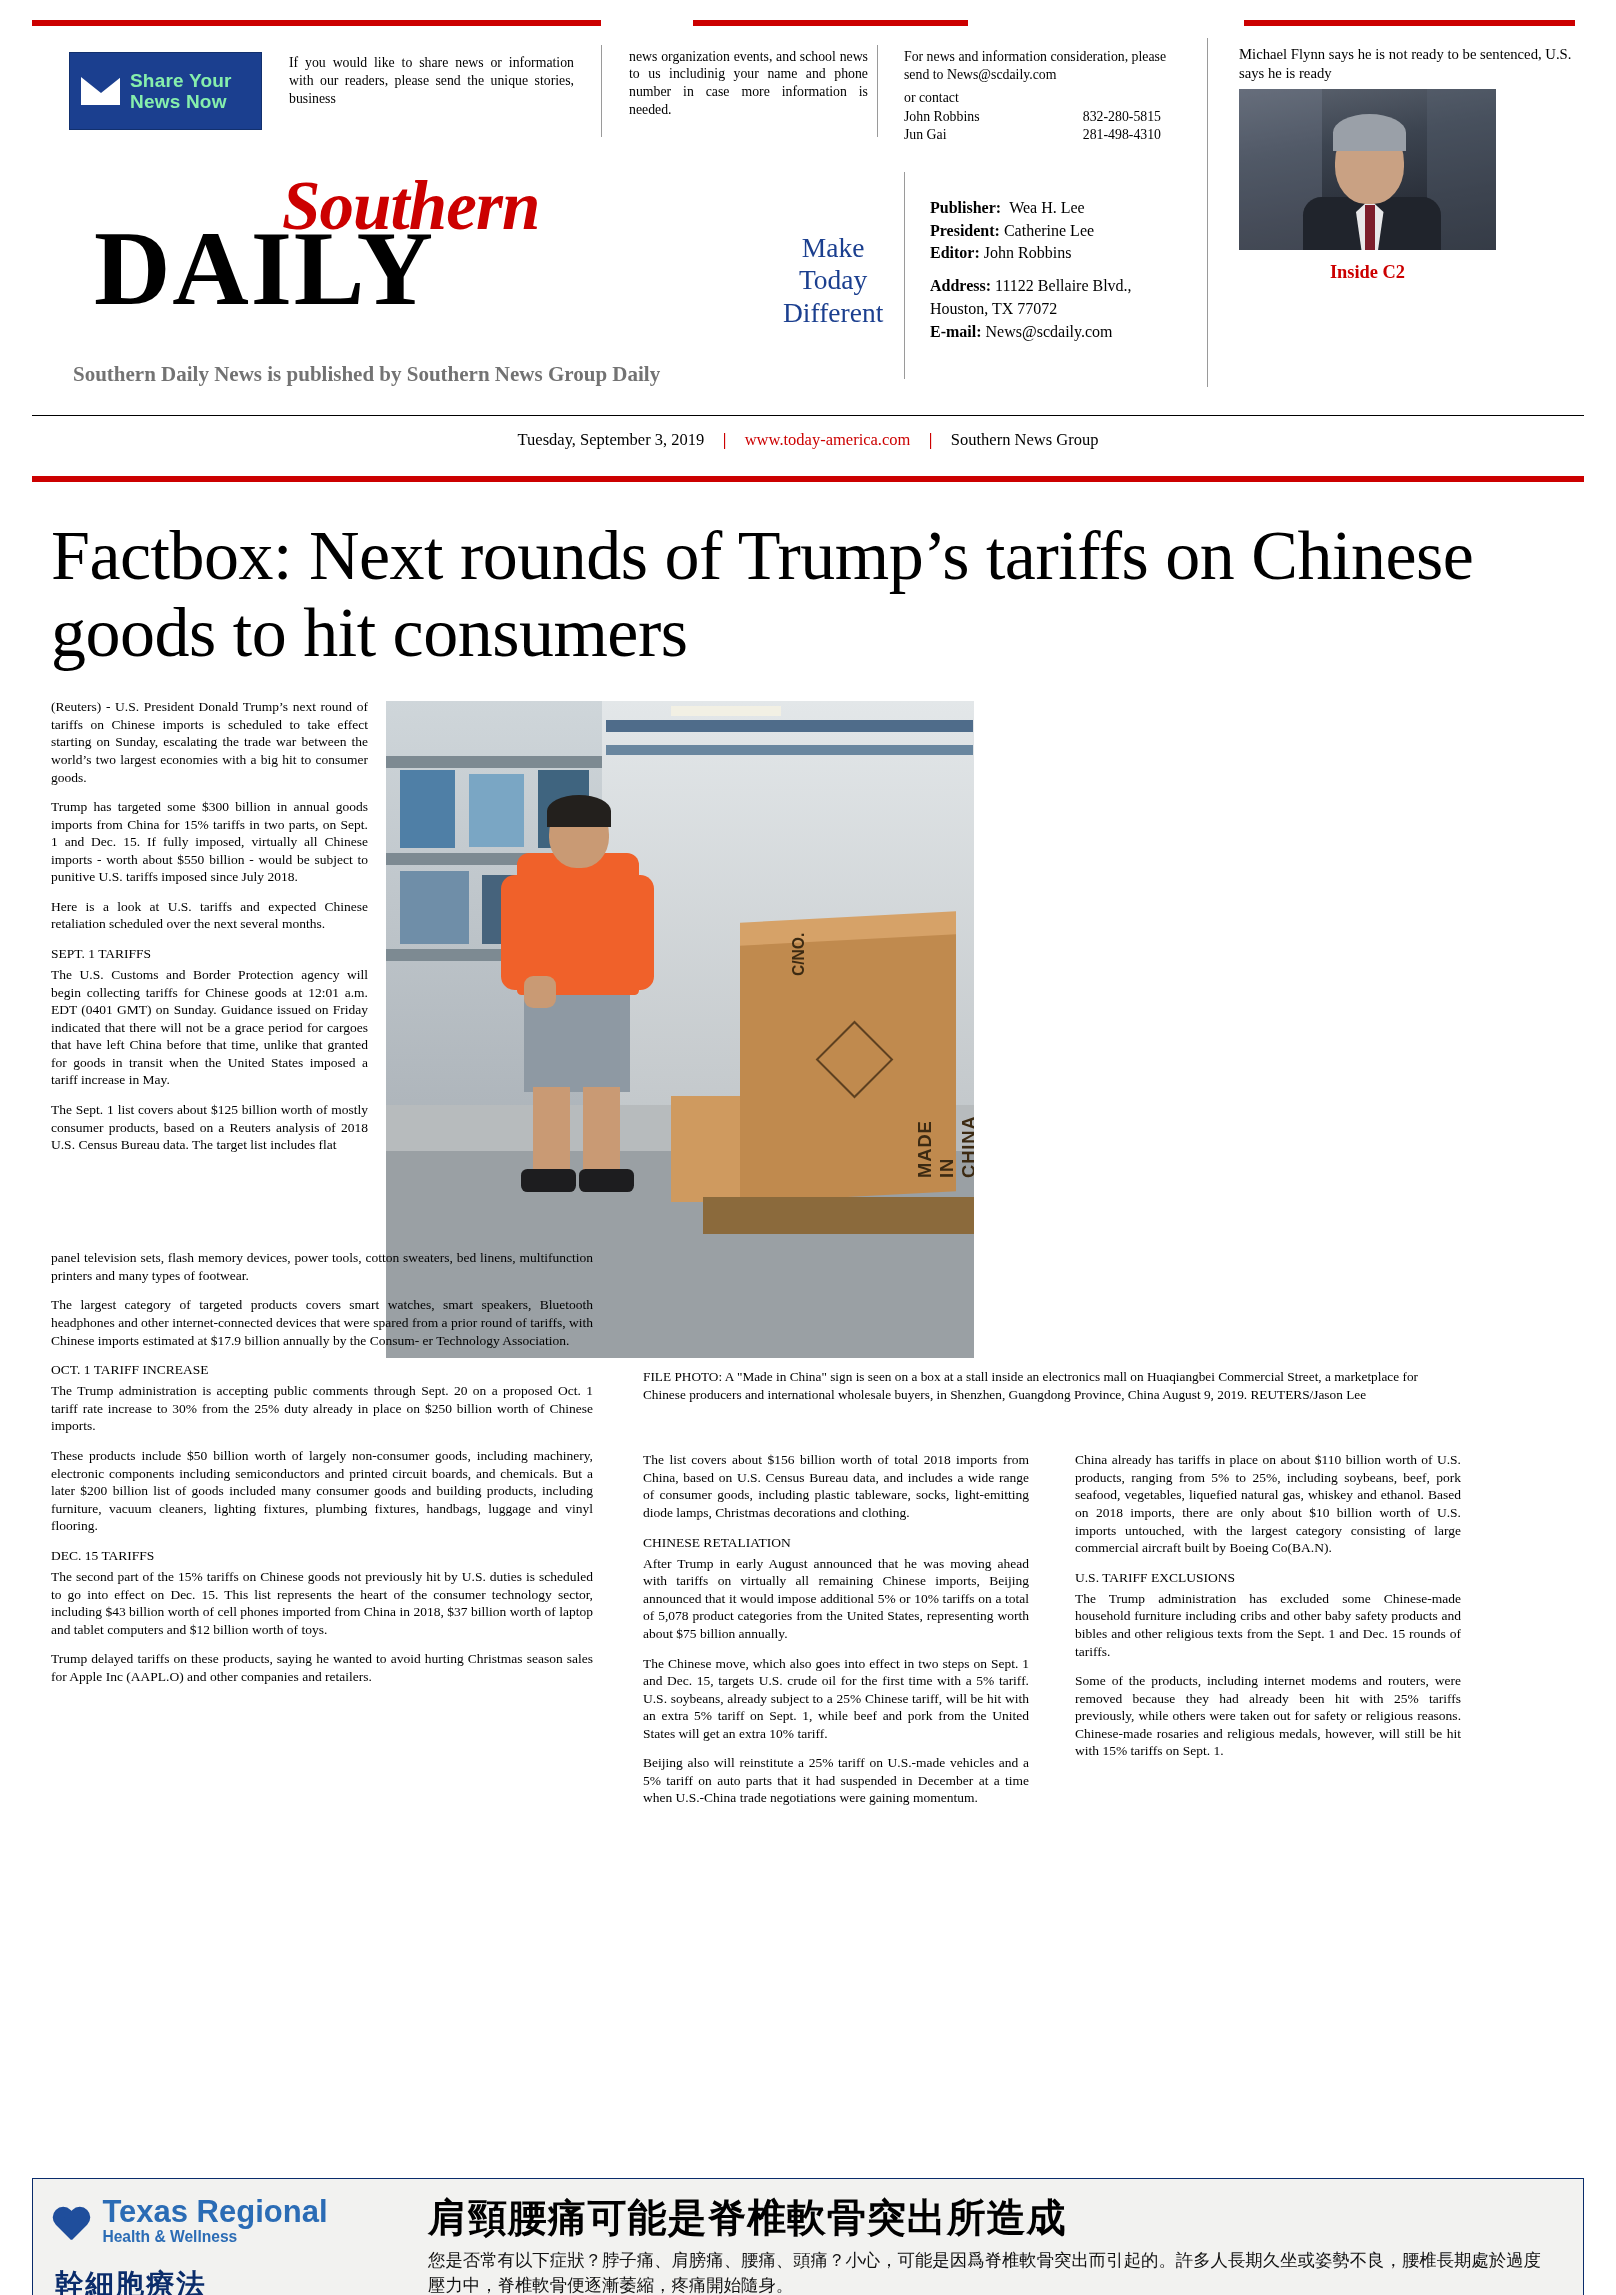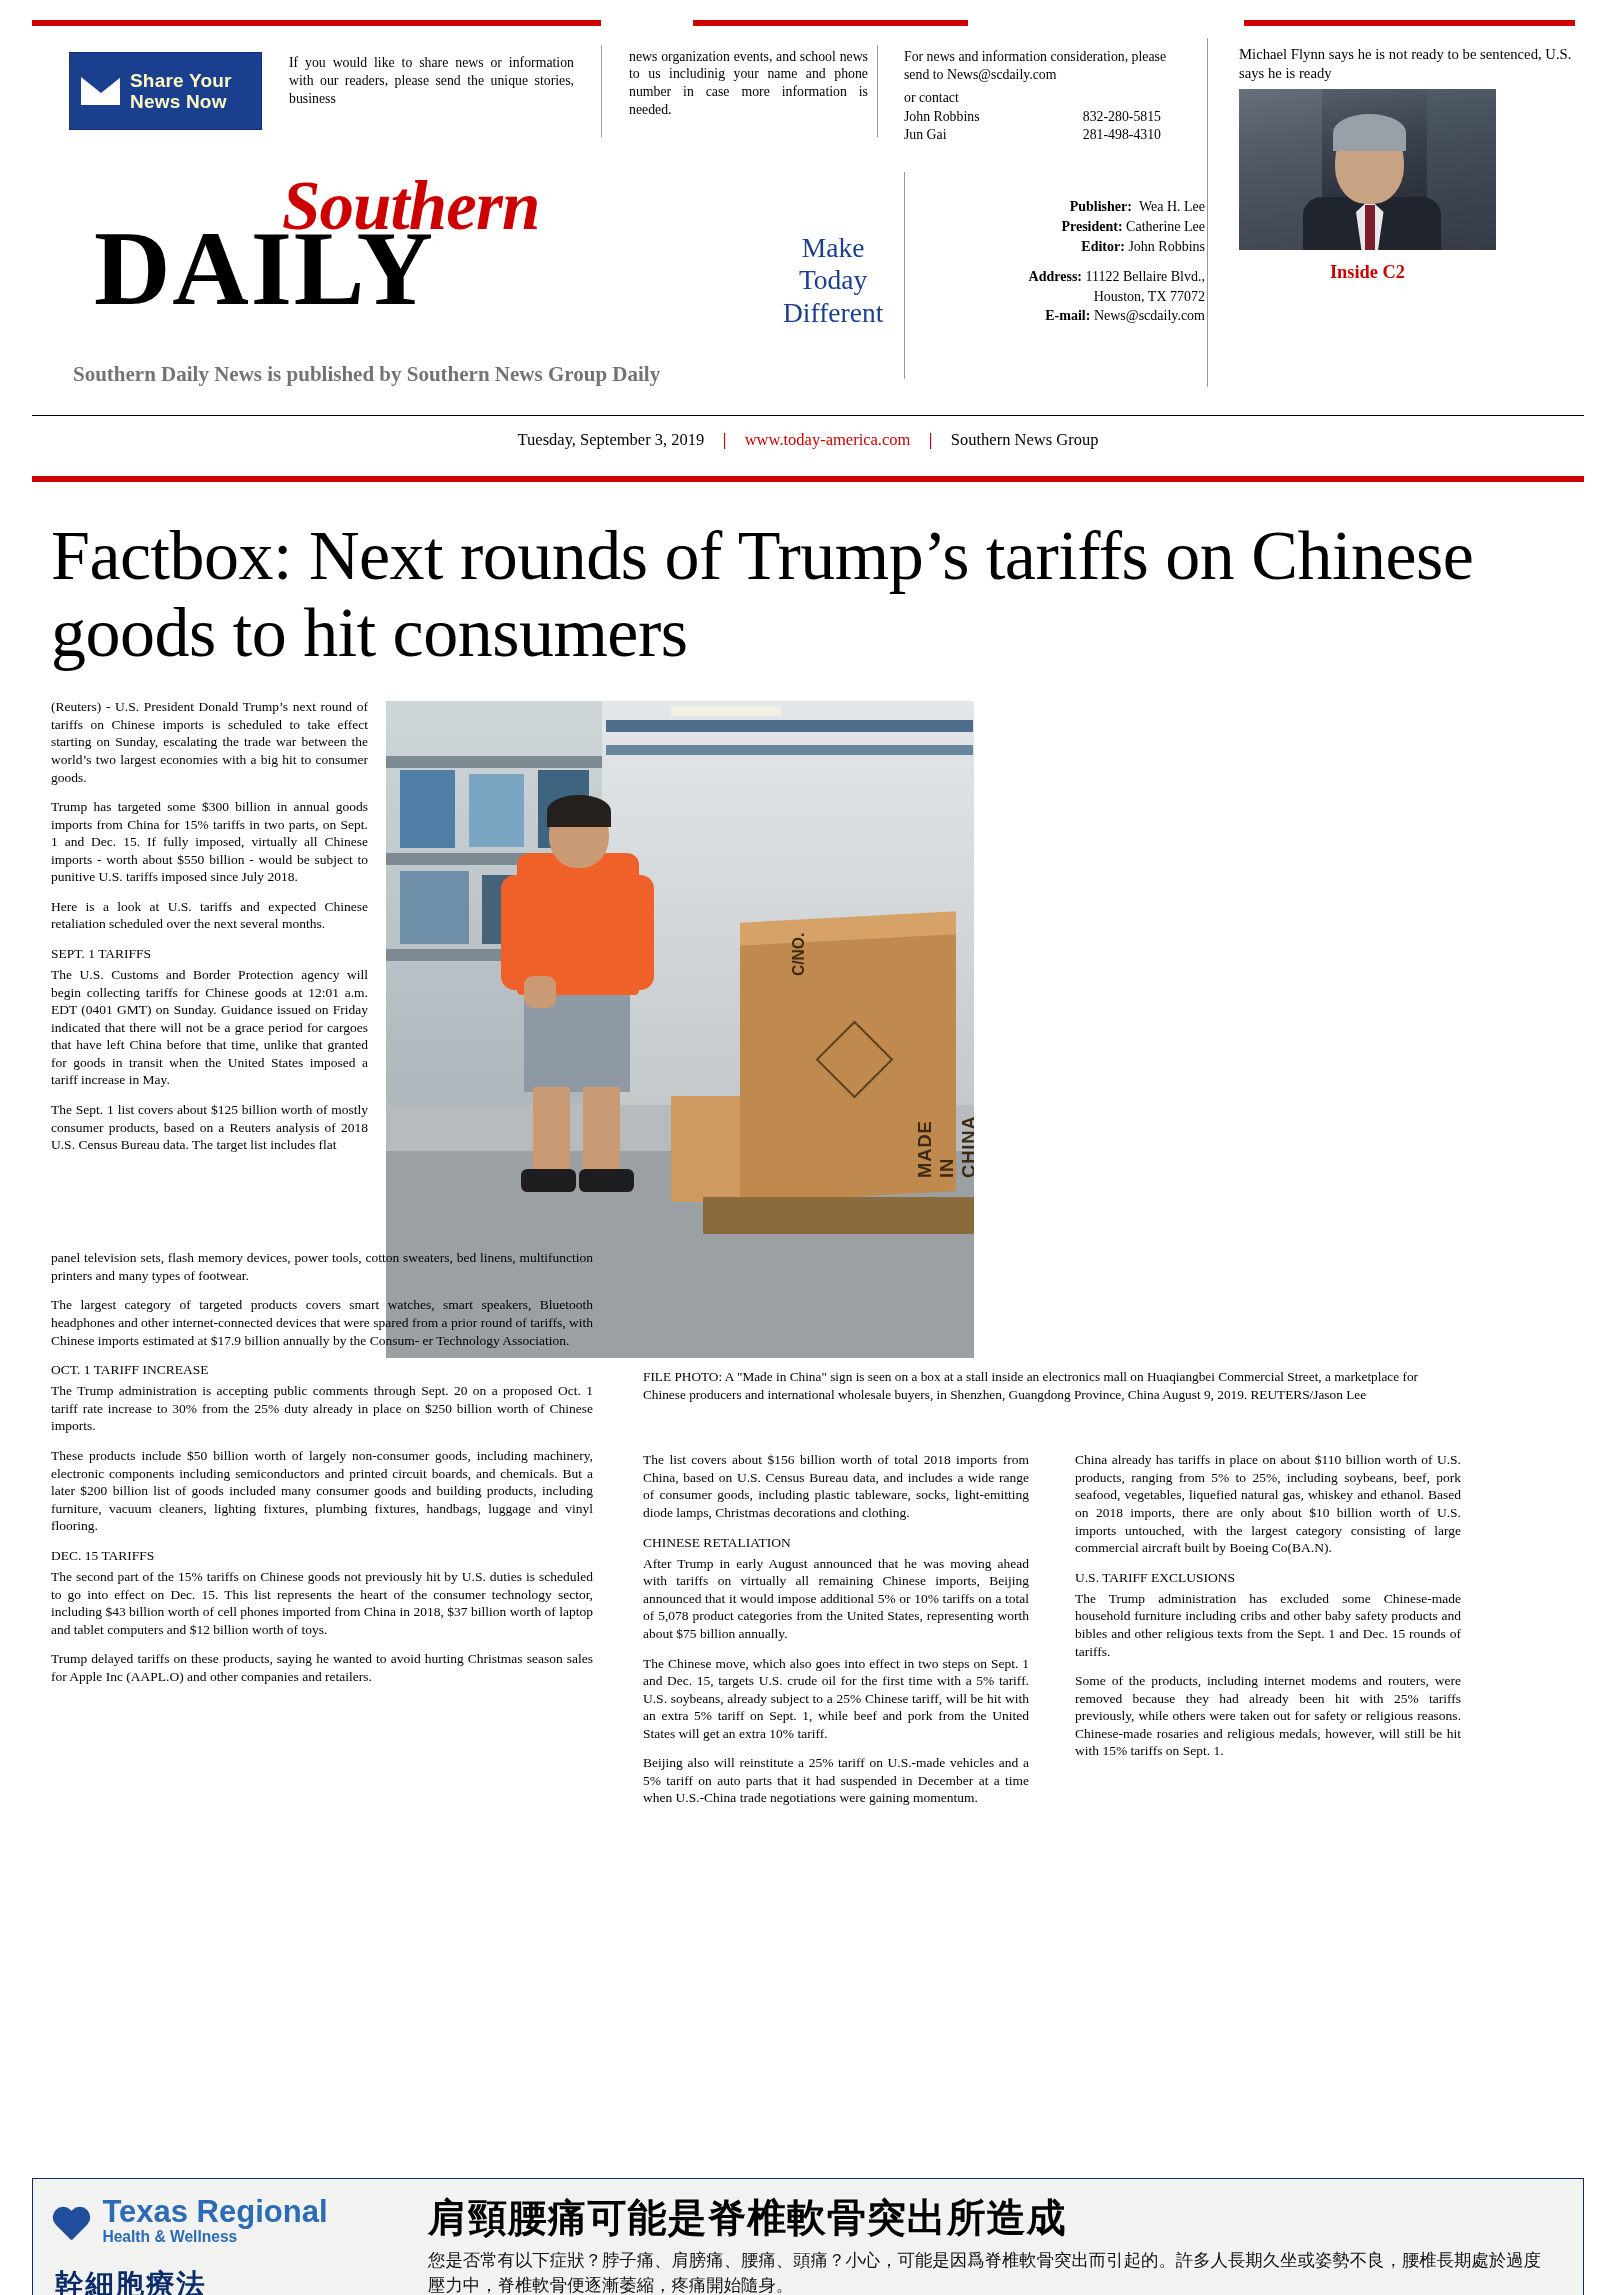--- a/index.html
+++ b/index.html
@@ -66,21 +66,21 @@
   }
   .share-box .env:before{
     content:"";
     position:absolute;left:0;top:0;
     width:0;height:0;
     border-left:20px solid transparent;
     border-right:20px solid transparent;
     border-top:16.5px solid #1b3f8f;
   }
   .share-txt{
-    color:#fef9c3;
+    color:#86efac;
     font-family:"Liberation Sans", sans-serif;
     font-weight:bold;
     font-size:19px;
     line-height:1.12;
     letter-spacing:0.2px;
   }
 
   .intro-col{
     position:absolute;
     left:257px; top:34px;
@@ -145,23 +145,22 @@
     font-size:27.5px;
     color:#1b3f8f;
     line-height:1.18;
     text-align:center;
     font-weight:normal;
   }
   .pubinfo{
     position:absolute;
     left:898px; top:177px;
     width:275px;
-    font-size:14px;
+    font-size:16px;
     line-height:1.42;
-    text-align:right;
   }
   .pubinfo b{font-weight:bold;}
   .pubinfo .gap{height:10px;}
 
   .tagline{
     position:absolute;
     left:41px; top:342px;
     font-family:"Liberation Serif", serif;
     font-weight:bold;
     font-size:21px;

